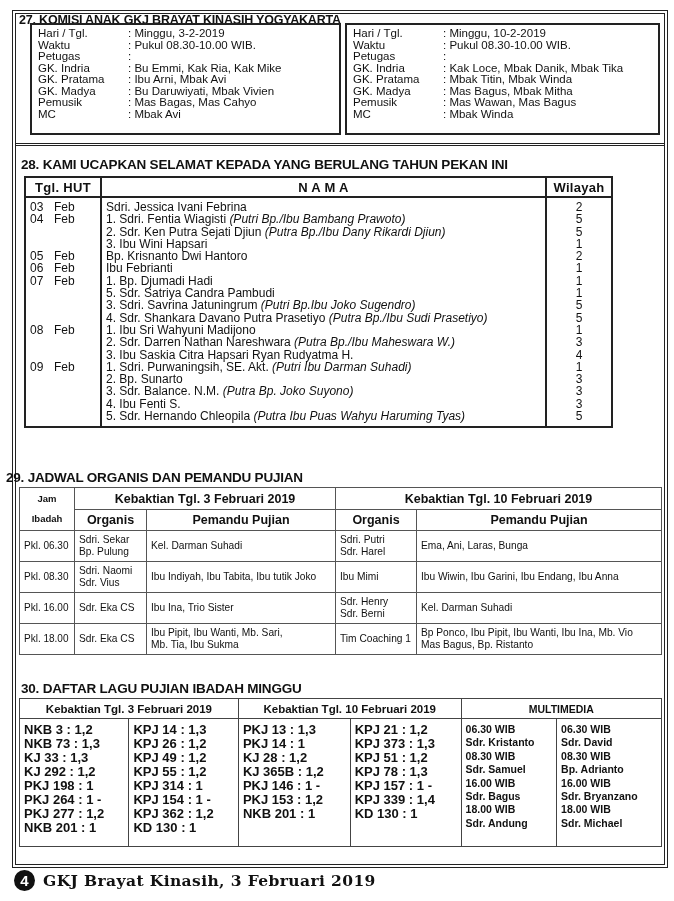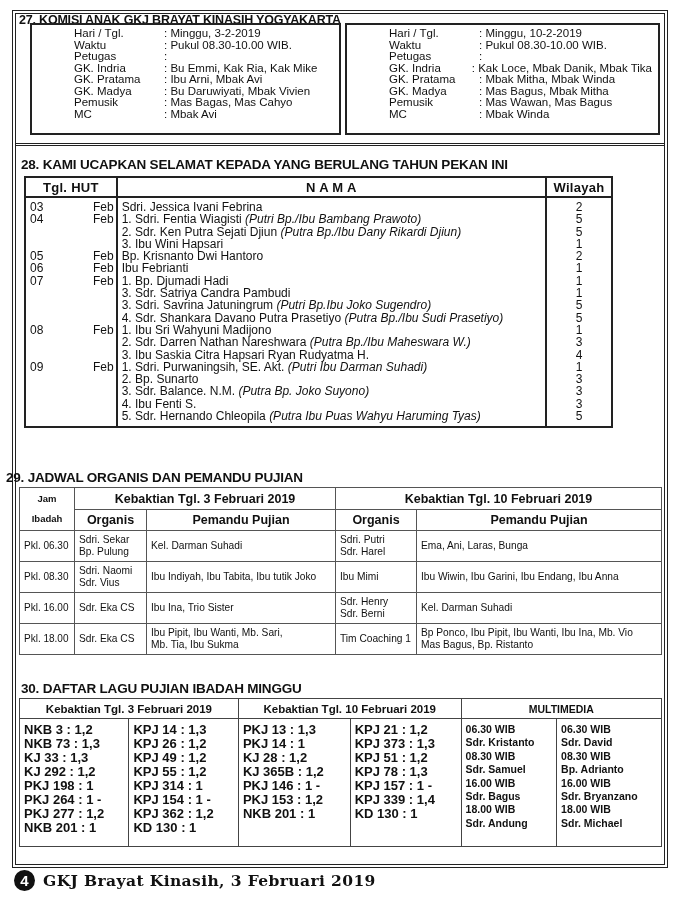--- a/index.html
+++ b/index.html
@@ -9,28 +9,28 @@
   .frame {
     position: absolute; left: 12px; top: 10px; width: 656px; height: 858px;
     border: 4px double #222;
   }
   .sec27-sep { position: absolute; left: 0; right: 0; top: 129px; border-top: 3px double #222; }
 
   .h { position: absolute; font-weight: bold; font-size: 13.5px; letter-spacing: -0.2px; white-space: nowrap; }
 
   
   .box27 { position: absolute; top: 23px; height: 112px; border: 2px solid #222; padding: 3px 6px; font-size: 11.5px; line-height: 11.5px; }
-  .box27 .row { display: flex; white-space: nowrap; margin-left: 36px; }
+  .box27 .row { display: flex; white-space: nowrap; }
   .box27 .lbl { width: 90px; }
 
   
   .t28 { position: absolute; left: 24px; top: 176px; width: 589px; border-collapse: collapse; font-size: 12px; }
   .t28 th { border: 2px solid #222; font-weight: bold; font-size: 13px; height: 20px; padding: 0; letter-spacing: 0.3px; }
   .t28 td.col { border-left: 2px solid #222; border-right: 2px solid #222; border-bottom: 2px solid #222; vertical-align: top; padding: 3px 2px 4px; line-height: 12.3px; }
-  .datecell { display: flex; white-space: nowrap; height: 12.3px; gap: 39px; }
+  .datecell { display: flex; white-space: nowrap; height: 12.3px; }
   .datecell .d { width: 26px; padding-left: 2px; }
   .namecell { white-space: nowrap; height: 12.3px; padding-left: 2px; }
   .namecell i { }
   .wcell { text-align: center; height: 12.3px; }
 
   
   .t29 { position: absolute; left: 19px; top: 487px; width: 643px; border-collapse: collapse; font-size: 10.2px; }
   .t29 td, .t29 th { border: 1px solid #555; padding: 1px 4px; vertical-align: middle; }
   .t29 th { font-weight: bold; }
   .t29 .hdr1 { font-size: 12.5px; height: 22px; }
@@ -106,21 +106,21 @@
     <div class="row">
       <span class="lbl">Petugas</span>
       <span>:</span>
     </div>
     <div class="row">
       <span class="lbl">GK. Indria</span>
       <span>: Kak Loce, Mbak Danik, Mbak Tika</span>
     </div>
     <div class="row">
       <span class="lbl">GK. Pratama</span>
-      <span>: Mbak Mitha, Mbak Winda</span>
+      <span>: Mbak Titin, Mbak Winda</span>
     </div>
     <div class="row">
       <span class="lbl">GK. Madya</span>
       <span>: Mas Bagus, Mbak Mitha</span>
     </div>
     <div class="row">
       <span class="lbl">Pemusik</span>
       <span>: Mas Wawan, Mas Bagus</span>
     </div>
     <div class="row">
@@ -215,21 +215,21 @@
           </div>
         </td>
       <td class="col" id="c28-name">
           <div class="namecell"><span>Sdri. Jessica Ivani Febrina</span></div>
           <div class="namecell"><span>1. Sdri. Fentia Wiagisti </span><i>(Putri Bp./Ibu Bambang Prawoto)</i></div>
           <div class="namecell"><span>2. Sdr. Ken Putra Sejati Djiun </span><i>(Putra Bp./Ibu Dany Rikardi Djiun)</i></div>
           <div class="namecell"><span>3. Ibu Wini Hapsari</span></div>
           <div class="namecell"><span>Bp. Krisnanto Dwi Hantoro</span></div>
           <div class="namecell"><span>Ibu Febrianti</span></div>
           <div class="namecell"><span>1. Bp. Djumadi Hadi</span></div>
-          <div class="namecell"><span>3. Sdr. Satriya Candra Pambudi</span></div>
+          <div class="namecell"><span>5. Sdr. Satriya Candra Pambudi</span></div>
           <div class="namecell"><span>3. Sdri. Savrina Jatuningrum </span><i>(Putri Bp.Ibu Joko Sugendro)</i></div>
           <div class="namecell"><span>4. Sdr. Shankara Davano Putra Prasetiyo </span><i>(Putra Bp./Ibu Sudi Prasetiyo)</i></div>
           <div class="namecell"><span>1. Ibu Sri Wahyuni Madijono</span></div>
           <div class="namecell"><span>2. Sdr. Darren Nathan Nareshwara </span><i>(Putra Bp./Ibu Maheswara W.)</i></div>
           <div class="namecell"><span>3. Ibu Saskia Citra Hapsari Ryan Rudyatma H.</span></div>
           <div class="namecell"><span>1. Sdri. Purwaningsih, SE. Akt. </span><i>(Putri Ibu Darman Suhadi)</i></div>
           <div class="namecell"><span>2. Bp. Sunarto</span></div>
           <div class="namecell"><span>3. Sdr. Balance. N.M. </span><i>(Putra Bp. Joko Suyono)</i></div>
           <div class="namecell"><span>4. Ibu Fenti S.</span></div>
           <div class="namecell"><span>5. Sdr. Hernando Chleopila </span><i>(Putra Ibu Puas Wahyu Haruming Tyas)</i></div>

